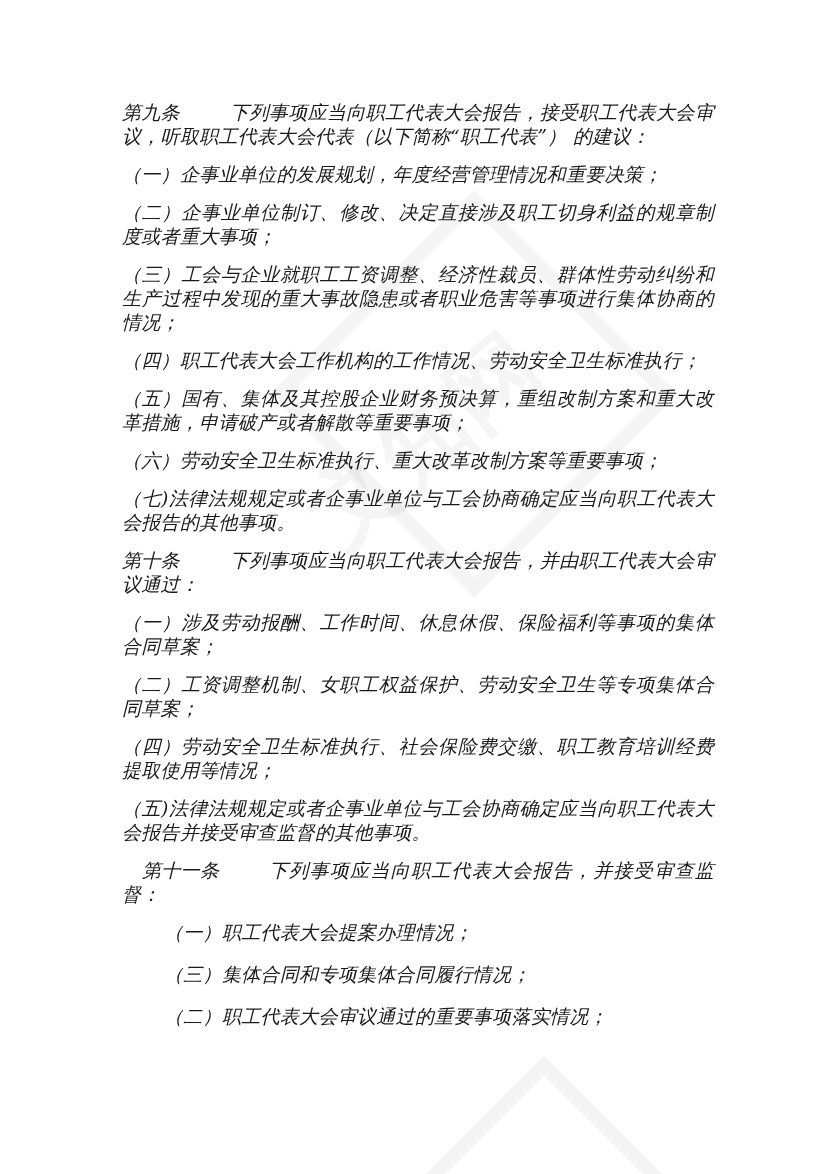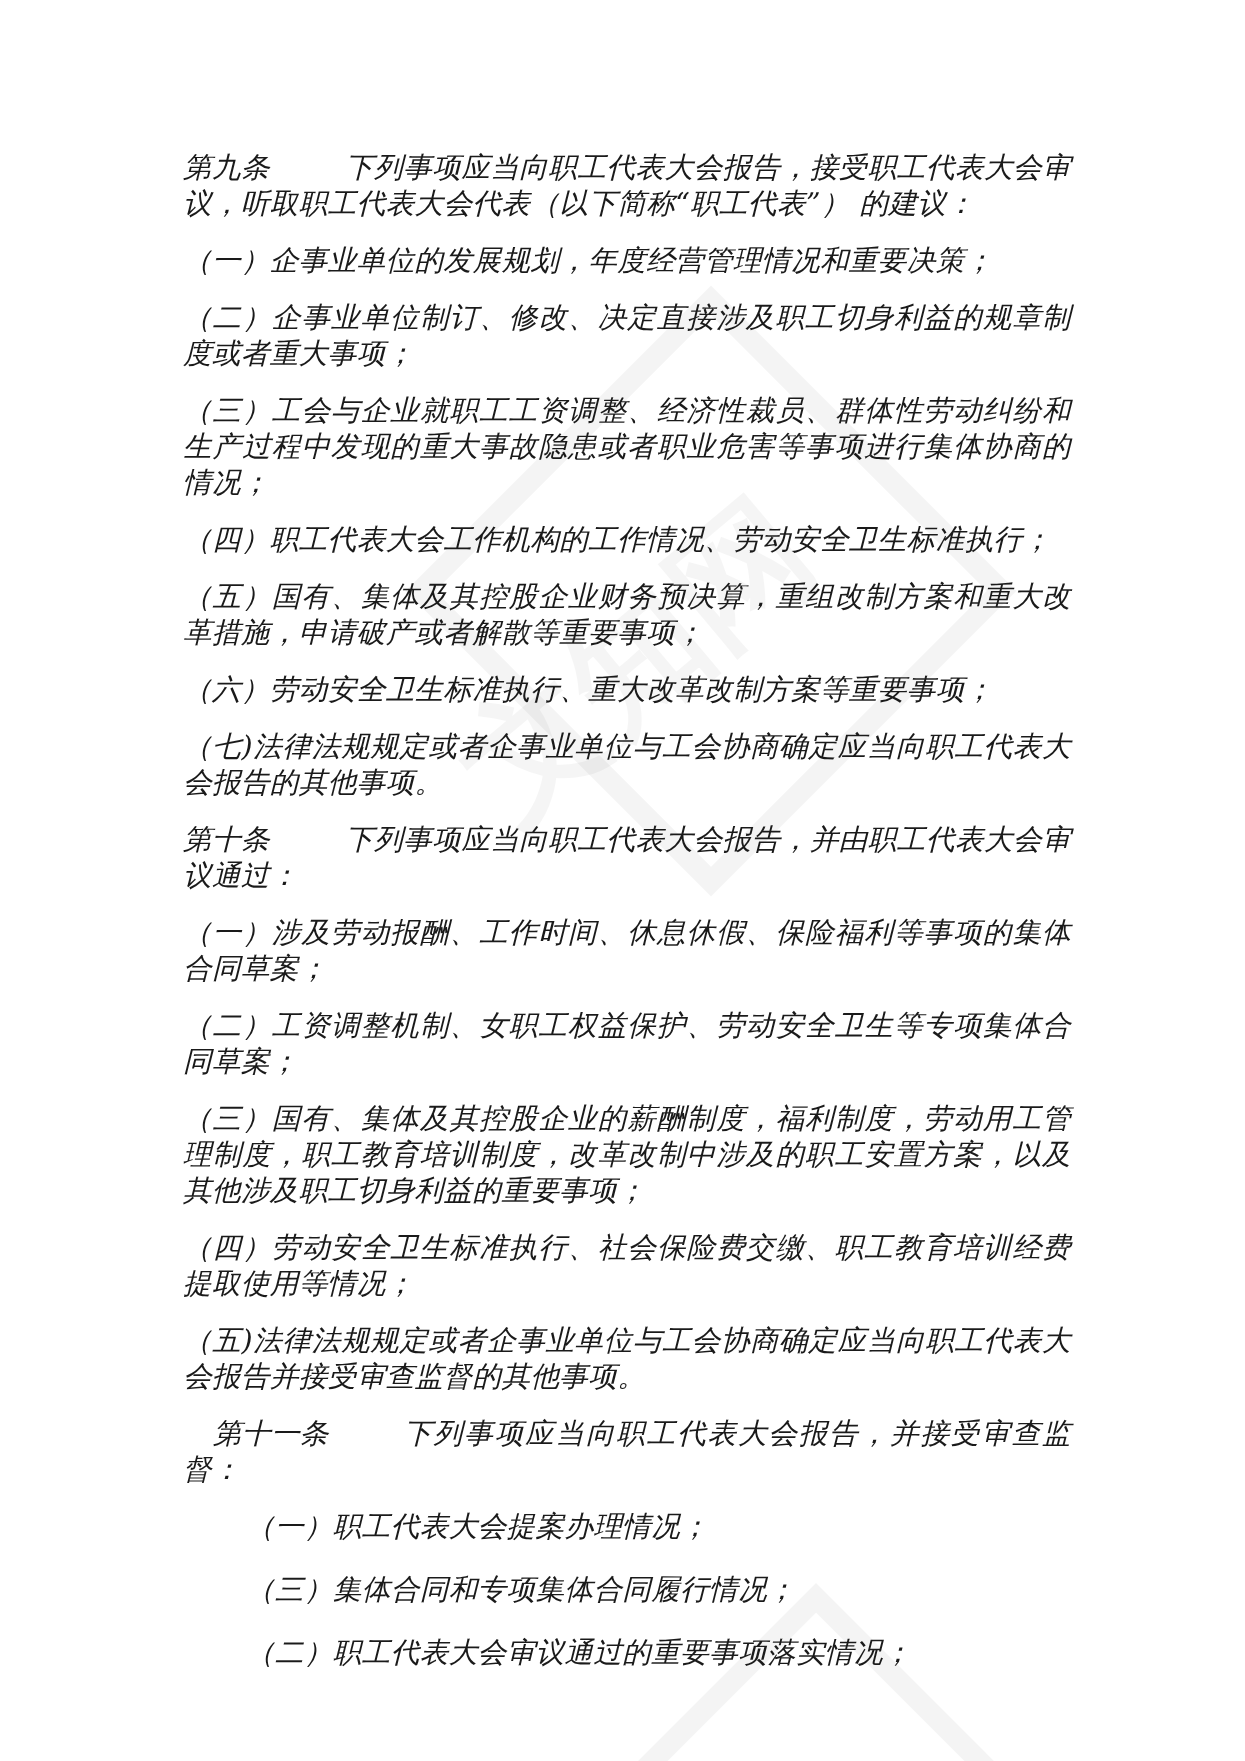--- a/index.html
+++ b/index.html
@@ -34,21 +34,20 @@
   <p class="p">（二）企事业单位制订、修改、决定直接涉及职工切身利益的规章制度或者重大事项；</p>
   <p class="p">（三）工会与企业就职工工资调整、经济性裁员、群体性劳动纠纷和生产过程中发现的重大事故隐患或者职业危害等事项进行集体协商的情况；</p>
   <p class="p">（四）职工代表大会工作机构的工作情况、劳动安全卫生标准执行；</p>
   <p class="p">（五）国有、集体及其控股企业财务预决算，重组改制方案和重大改革措施，申请破产或者解散等重要事项；</p>
   <p class="p">（六）劳动安全卫生标准执行、重大改革改制方案等重要事项；</p>
   <p class="p">（七)法律法规规定或者企事业单位与工会协商确定应当向职工代表大会报告的其他事项。</p>
 
   <p class="p"><span class="art-title">第十条</span><span>下列事项应当向职工代表大会报告，并由职工代表大会审议通过：</span></p>
   <p class="p">（一）涉及劳动报酬、工作时间、休息休假、保险福利等事项的集体合同草案；</p>
   <p class="p">（二）工资调整机制、女职工权益保护、劳动安全卫生等专项集体合同草案；</p>
-  <p class="p">（三）国有、集体及其控股企业的薪酬制度，福利制度，劳动用工管理制度，职工教育培训制度，改革改制中涉及的职工安置方案，以及其他涉及职工切身利益的重要事项；</p>
   <p class="p">（四）劳动安全卫生标准执行、社会保险费交缴、职工教育培训经费提取使用等情况；</p>
   <p class="p">（五)法律法规规定或者企事业单位与工会协商确定应当向职工代表大会报告并接受审查监督的其他事项。</p>
 
   <p class="p"><span class="art-title wide">第十一条</span><span>下列事项应当向职工代表大会报告，并接受审查监督：</span></p>
   <p class="p indent">（一）职工代表大会提案办理情况；</p>
   <p class="p indent">（三）集体合同和专项集体合同履行情况；</p>
   <p class="p indent">（二）职工代表大会审议通过的重要事项落实情况；</p>
 
 </div>
 

